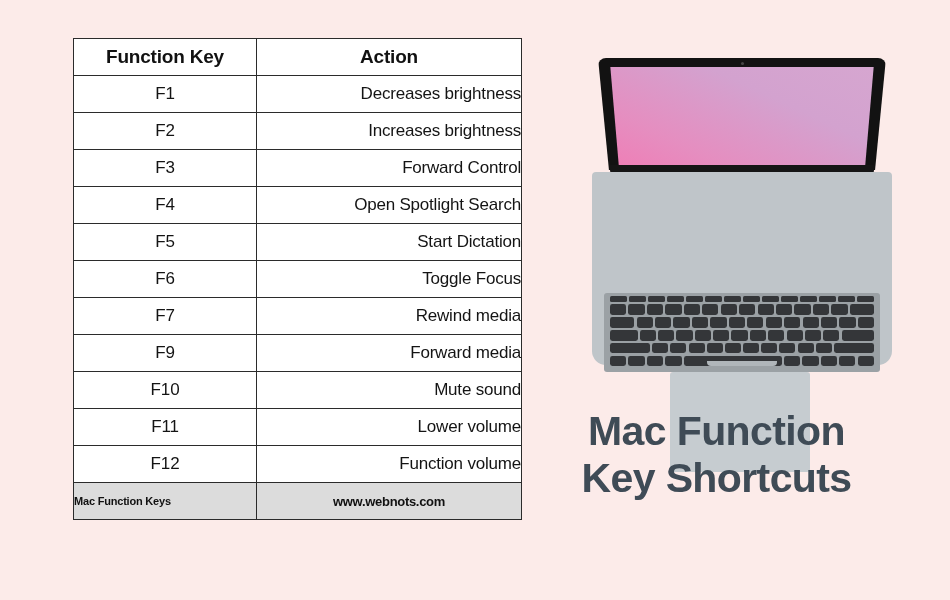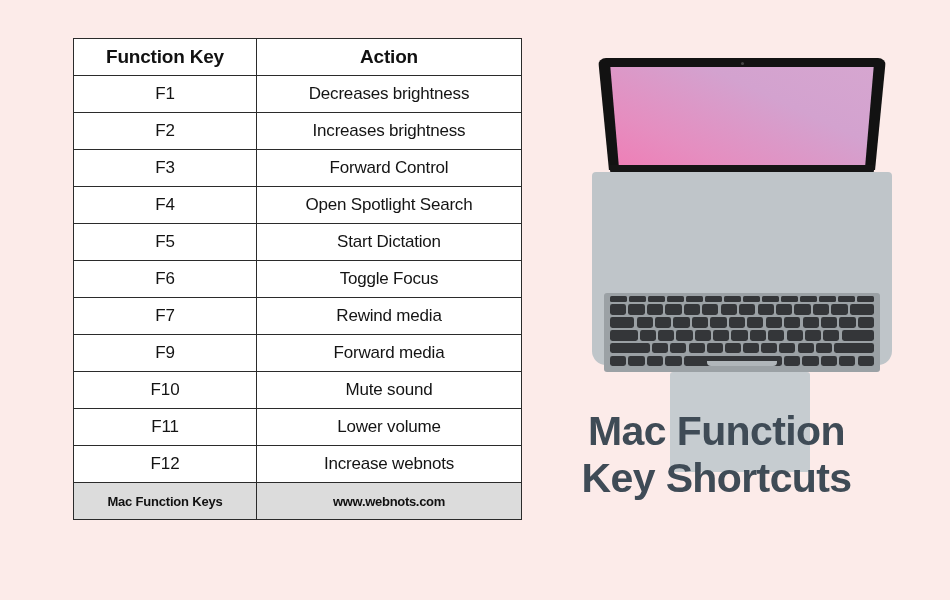--- a/index.html
+++ b/index.html
@@ -55,33 +55,32 @@
 
   .key-cell {
     font-size: 17px;
     color: #141414;
     text-align: center;
     letter-spacing: -0.1px;
   }
   .act-cell {
     font-size: 17px;
     color: #141414;
-    text-align: center;
+    text-align: right;
     padding-left: 9px;
     letter-spacing: -0.2px;
   }
   tfoot td {
     background: #dcdcdc !important;
     height: 36px;
   }
   .foot-key {
-    font-size: 13px;
+    font-size: 11px;
     font-weight: bold;
     color: #111111;
-    text-align: center;
     letter-spacing: -0.2px;
   }
   .foot-act {
     font-size: 13px;
     font-weight: bold;
     color: #111111;
     text-align: center;
     letter-spacing: -0.3px;
   }
 
@@ -270,21 +269,21 @@
           <tr>
             <td class="key-cell">F10</td>
             <td class="act-cell">Mute sound</td>
           </tr>
           <tr>
             <td class="key-cell">F11</td>
             <td class="act-cell">Lower volume</td>
           </tr>
           <tr>
             <td class="key-cell">F12</td>
-            <td class="act-cell">Increase webnots</td>
+            <td class="act-cell">Function volume</td>
           </tr>
         </tbody>
       <tfoot>
         <tr>
           <td class="foot-key">Mac Function Keys</td>
           <td class="foot-act">www.webnots.com</td>
         </tr>
       </tfoot>
     </table>
   </div>

